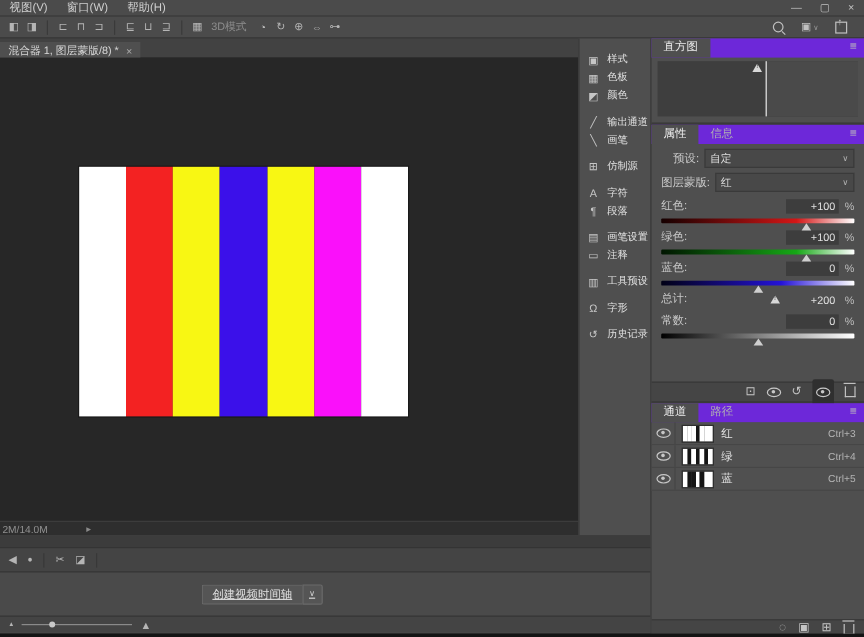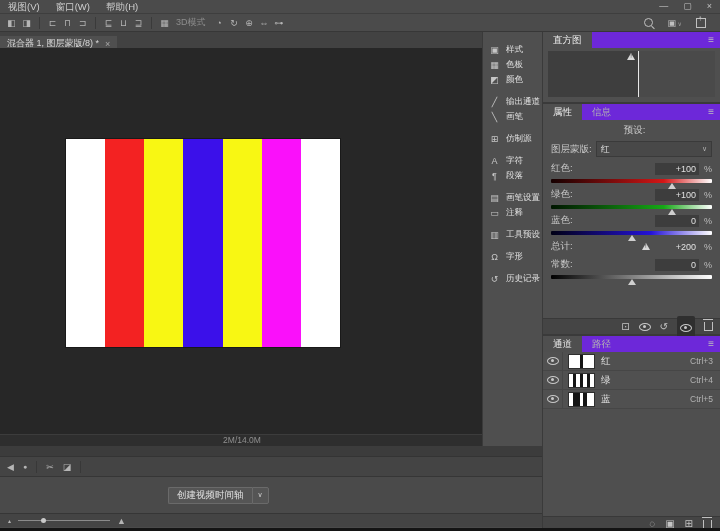--- a/index.html
+++ b/index.html
@@ -29,21 +29,21 @@
   #doctab{display:inline-flex;align-items:center;height:16px;padding:0 7px;background:#4f4f4f;
           font-size:9px;color:#d8d8d8;gap:6px;}
   #doctab .close{color:#a8a8a8;font-size:9px;}
   
   #canvas-area{left:0;top:48px;width:482px;height:398px;background:#272727;}
   #canvas-img{position:absolute;left:66px;top:91px;width:274px;height:208px;display:flex;
               box-shadow:0 0 0 1px #191919;}
   .stripe{height:100%;}
   #statusbar{position:absolute;left:0;bottom:0;width:100%;height:12px;background:#2e2e2e;
              border-top:1px solid #3c3c3c;box-sizing:border-box;display:flex;align-items:center;
-             font-size:8.5px;color:#909090;padding-left:2px;flex-direction:column;}
+             font-size:8.5px;color:#909090;padding-left:2px;}
   #statusbar .chev{margin-left:32px;font-size:8px;color:#8a8a8a;}
   
   #panel-strip{left:482px;top:32px;width:60px;height:414px;background:#4f4f4f;
                border-left:1px solid #3a3a3a;box-sizing:border-box;padding-top:10px;}
   .strip-item{height:15px;display:flex;align-items:center;gap:5px;padding-left:5px;
               font-size:8.5px;color:#e0e0e0;}
   .strip-icon{width:13px;height:12px;font-size:9px;line-height:12px;text-align:center;color:#c6c6c6;}
   .strip-gap{height:7px;}
   
   #panels{left:542px;top:32px;width:178px;height:499px;background:#4f4f4f;
@@ -114,21 +114,21 @@
   #ch-footer{position:absolute;left:0;right:0;bottom:0;height:15px;background:#454545;
              border-top:1px solid #393939;display:flex;align-items:center;justify-content:flex-end;
              gap:10px;padding-right:8px;box-sizing:border-box;}
   
   #timeline{left:0;top:446px;width:542px;height:82px;background:#4a4a4a;}
   #tl-scroll{height:11px;background:#3c3c3c;border-bottom:1px solid #343434;box-sizing:border-box;}
   #tl-toolbar{height:20px;background:#444444;border-bottom:1px solid #363636;box-sizing:border-box;
               display:flex;align-items:center;gap:9px;padding-left:7px;color:#b5b5b5;}
   #tl-toolbar .tbtn{font-size:9px;}
   .tl-sep{width:1px;height:12px;background:#383838;}
-  #tl-content{height:36px;display:flex;align-items:center;}
+  #tl-content{height:36px;display:flex;align-items:center;text-decoration:underline;}
   #create-btn{margin-left:168px;display:flex;}
   #create-btn .main{background:#555555;border:1px solid #6a6a6a;border-right:none;
                     border-radius:2px 0 0 2px;padding:1px 8px;font-size:9.5px;color:#e0e0e0;}
   #create-btn .chev{background:#555555;border:1px solid #6a6a6a;border-radius:0 2px 2px 0;
                     padding:1px 5px;font-size:7px;color:#cfcfcf;display:flex;align-items:center;}
   #tl-zoom{height:14px;background:#444444;border-top:1px solid #363636;box-sizing:border-box;
            display:flex;align-items:center;gap:7px;padding-left:8px;color:#b5b5b5;}
   #tl-zoom .zs{font-size:6px;}  #tl-zoom .zl{font-size:9px;}
   #zoom-track{width:92px;height:1px;background:#8a8a8a;position:relative;}
   #zoom-thumb{position:absolute;top:-2px;left:25%;width:5px;height:5px;border-radius:50%;background:#c9c9c9;}
@@ -280,20 +280,24 @@
   </div>
 
   <div id="properties">
     <div class="ptab-row">
       <span class="ptab active">属性</span>
       <span class="ptab">信息</span>
       <span class="pmenu">≡</span>
     </div>
     <div class="field-row" style="padding-left:10px;justify-content:center;">
       <span class="lbl">预设:</span>
+      <span class="dd">
+        <span>自定</span>
+        <span class="dd-ch">∨</span>
+      </span>
     </div>
     <div class="field-row">
       <span class="lbl">图层蒙版:</span>
       <span class="dd">
         <span>红</span>
         <span class="dd-ch">∨</span>
       </span>
     </div>
     <div id="sliders">
         <div class="slider-row">

